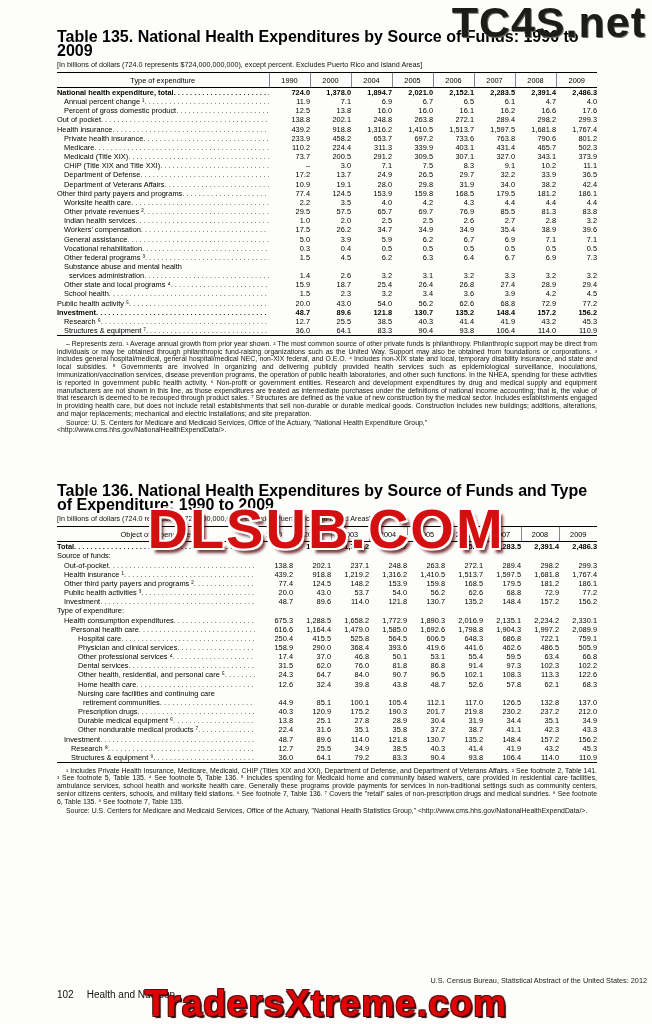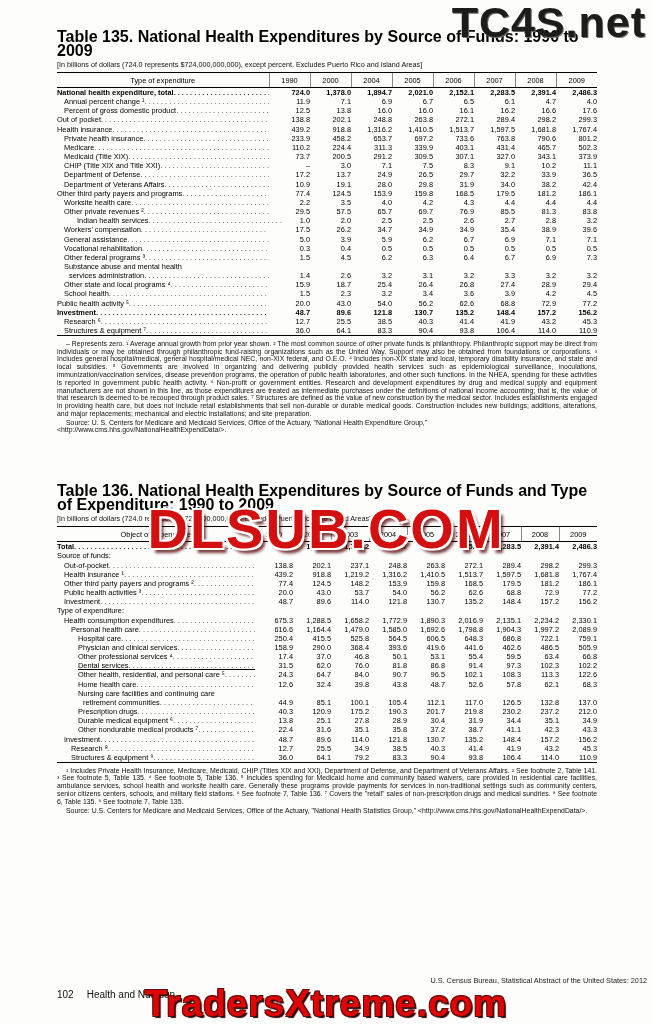--- a/index.html
+++ b/index.html
@@ -329,21 +329,21 @@
             <td class="val">57.5</td>
             <td class="val">65.7</td>
             <td class="val">69.7</td>
             <td class="val">76.9</td>
             <td class="val">85.5</td>
             <td class="val">81.3</td>
             <td class="val">83.8</td>
           </tr>
           <tr>
             <td>
-              <div class="stubwrap" style="padding-left: 7px; margin-left: 13px;">
+              <div class="stubwrap" style="padding-left: 7px;">
                 <div class="lrow">
                   <span>Indian health services</span>
                   <span class="dots"></span>
                 </div>
               </div>
             </td>
             <td class="val">1.0</td>
             <td class="val">2.0</td>
             <td class="val">2.5</td>
             <td class="val">2.5</td>
@@ -818,21 +818,21 @@
             <td class="val">46.8</td>
             <td class="val">50.1</td>
             <td class="val">53.1</td>
             <td class="val">55.4</td>
             <td class="val">59.5</td>
             <td class="val">63.4</td>
             <td class="val">66.8</td>
           </tr>
           <tr>
             <td>
-              <div class="stubwrap" style="padding-left: 21px; text-decoration: underline;">
+              <div class="stubwrap" style="padding-left: 21px;">
                 <div class="lrow">
                   <span>Dental services</span>
                   <span class="dots"></span>
                 </div>
               </div>
             </td>
             <td class="val">31.5</td>
             <td class="val">62.0</td>
             <td class="val">76.0</td>
             <td class="val">81.8</td>

